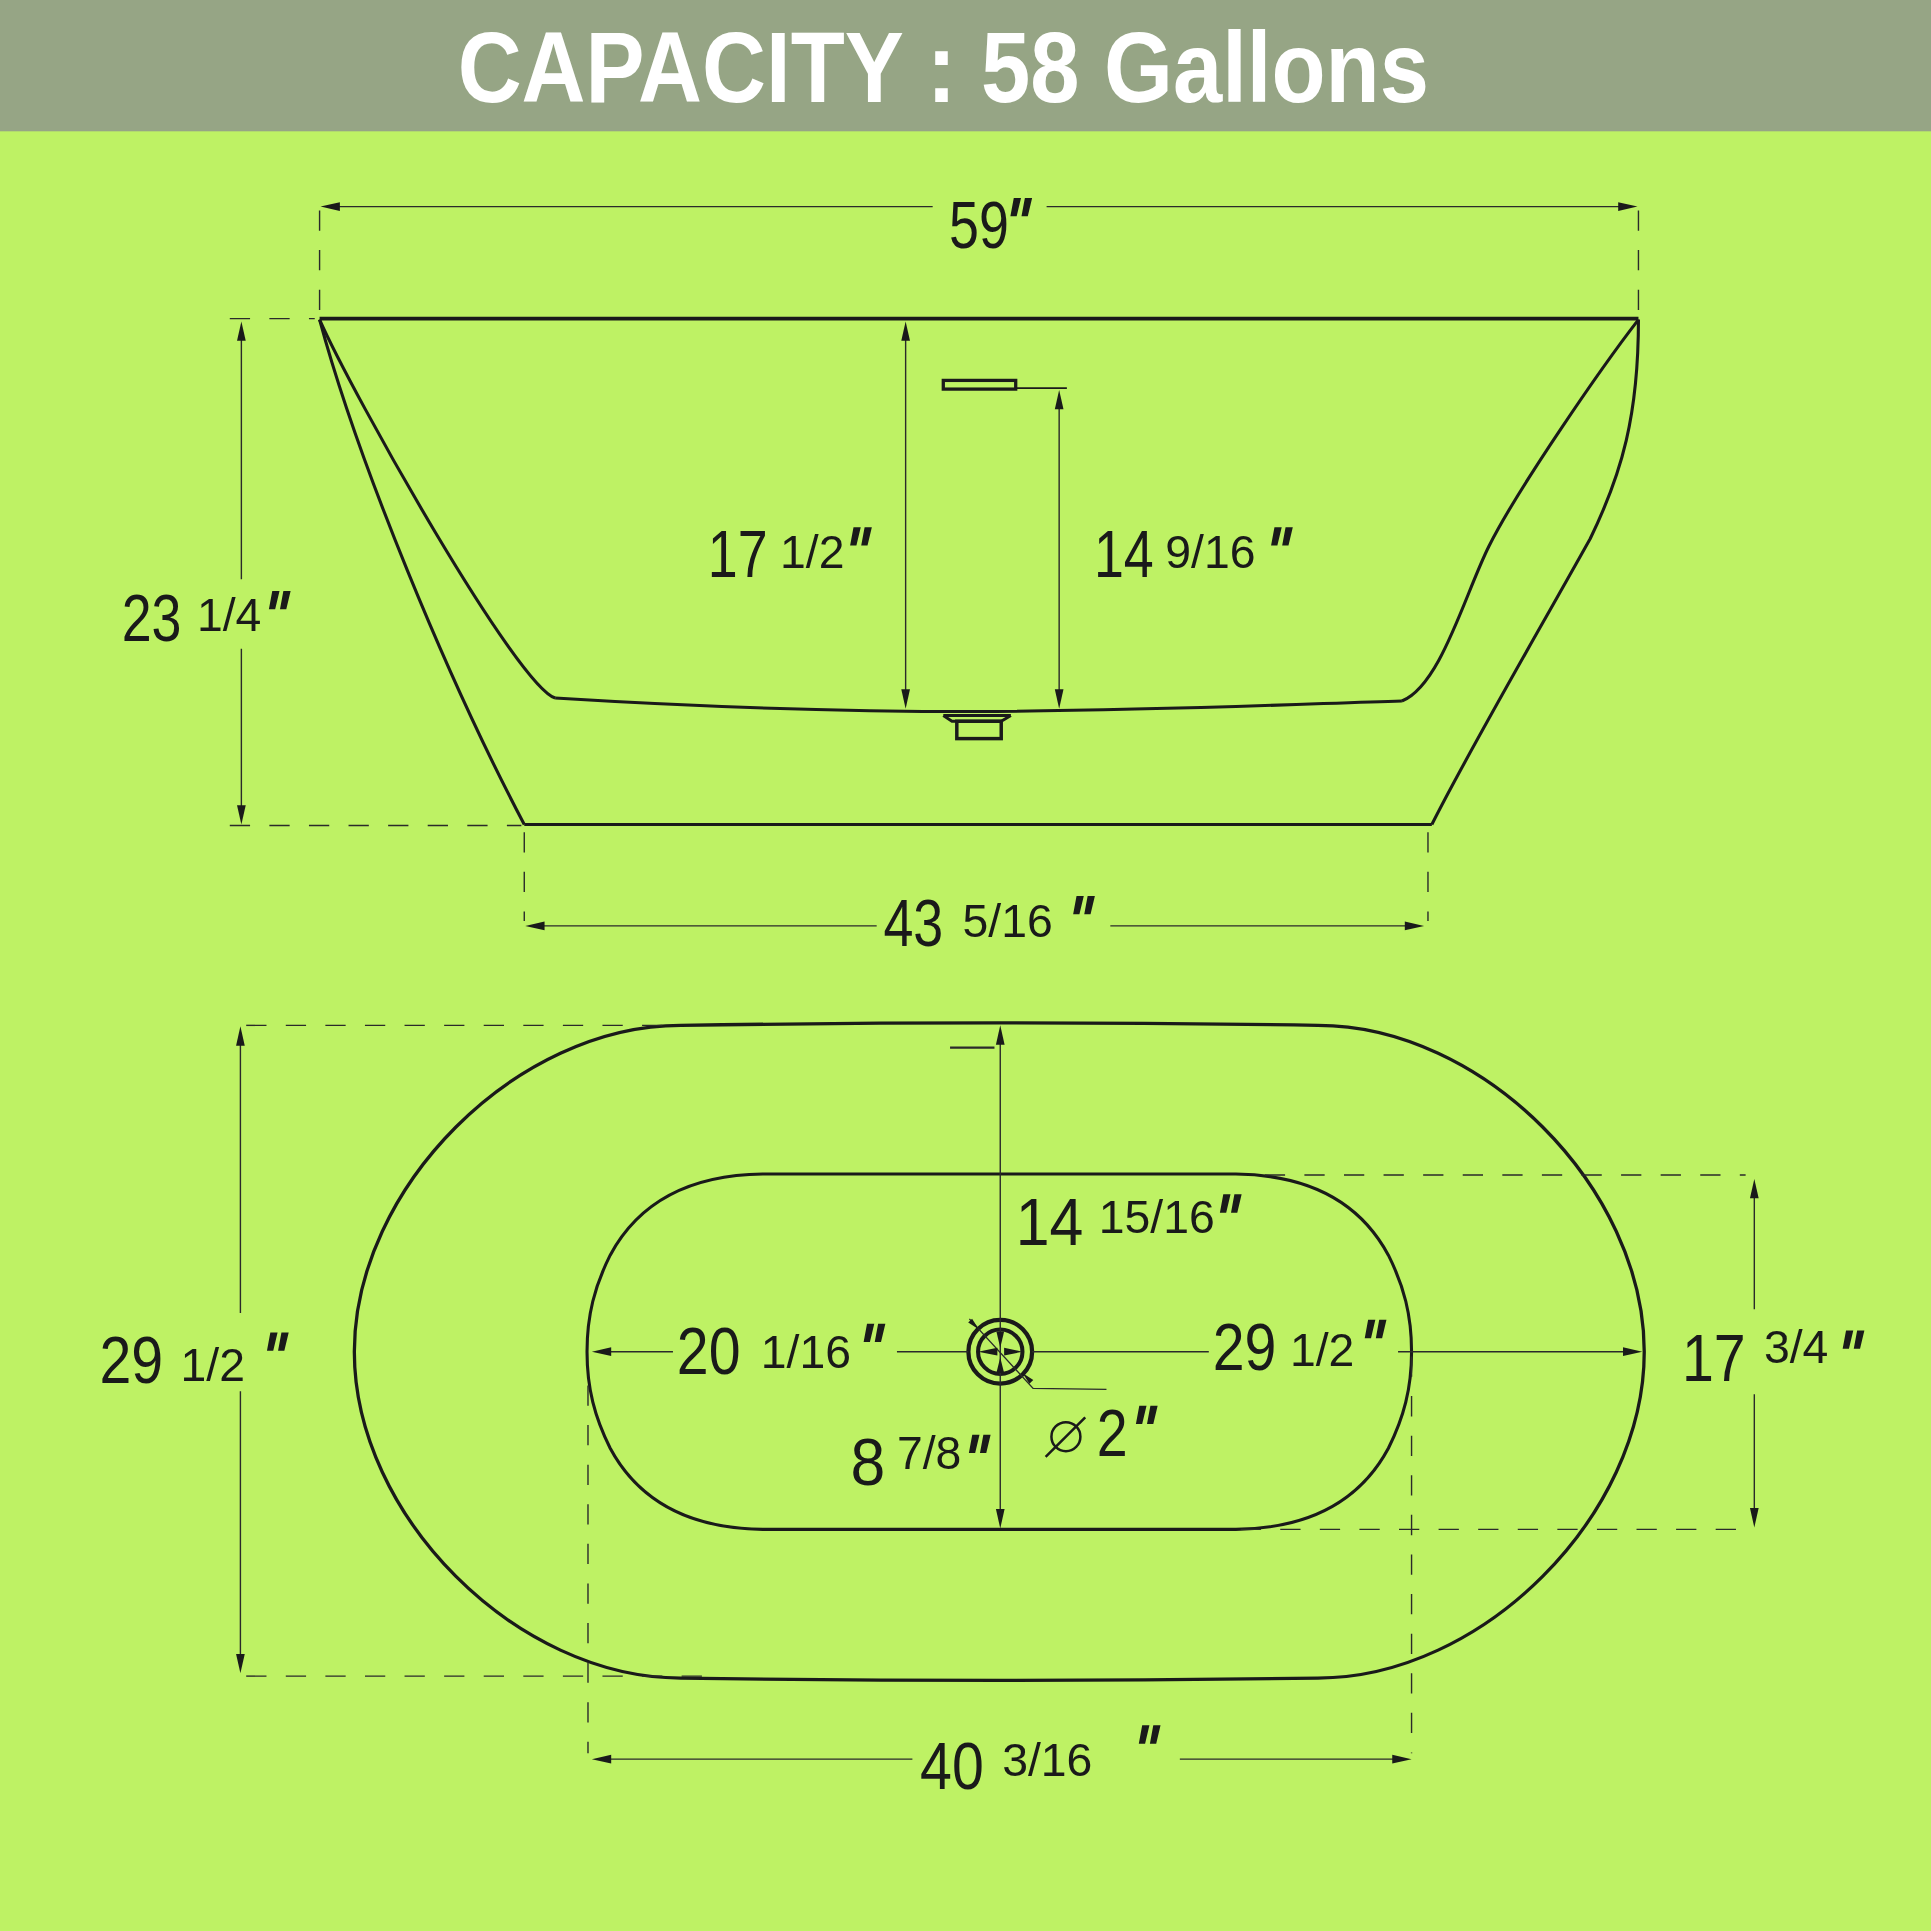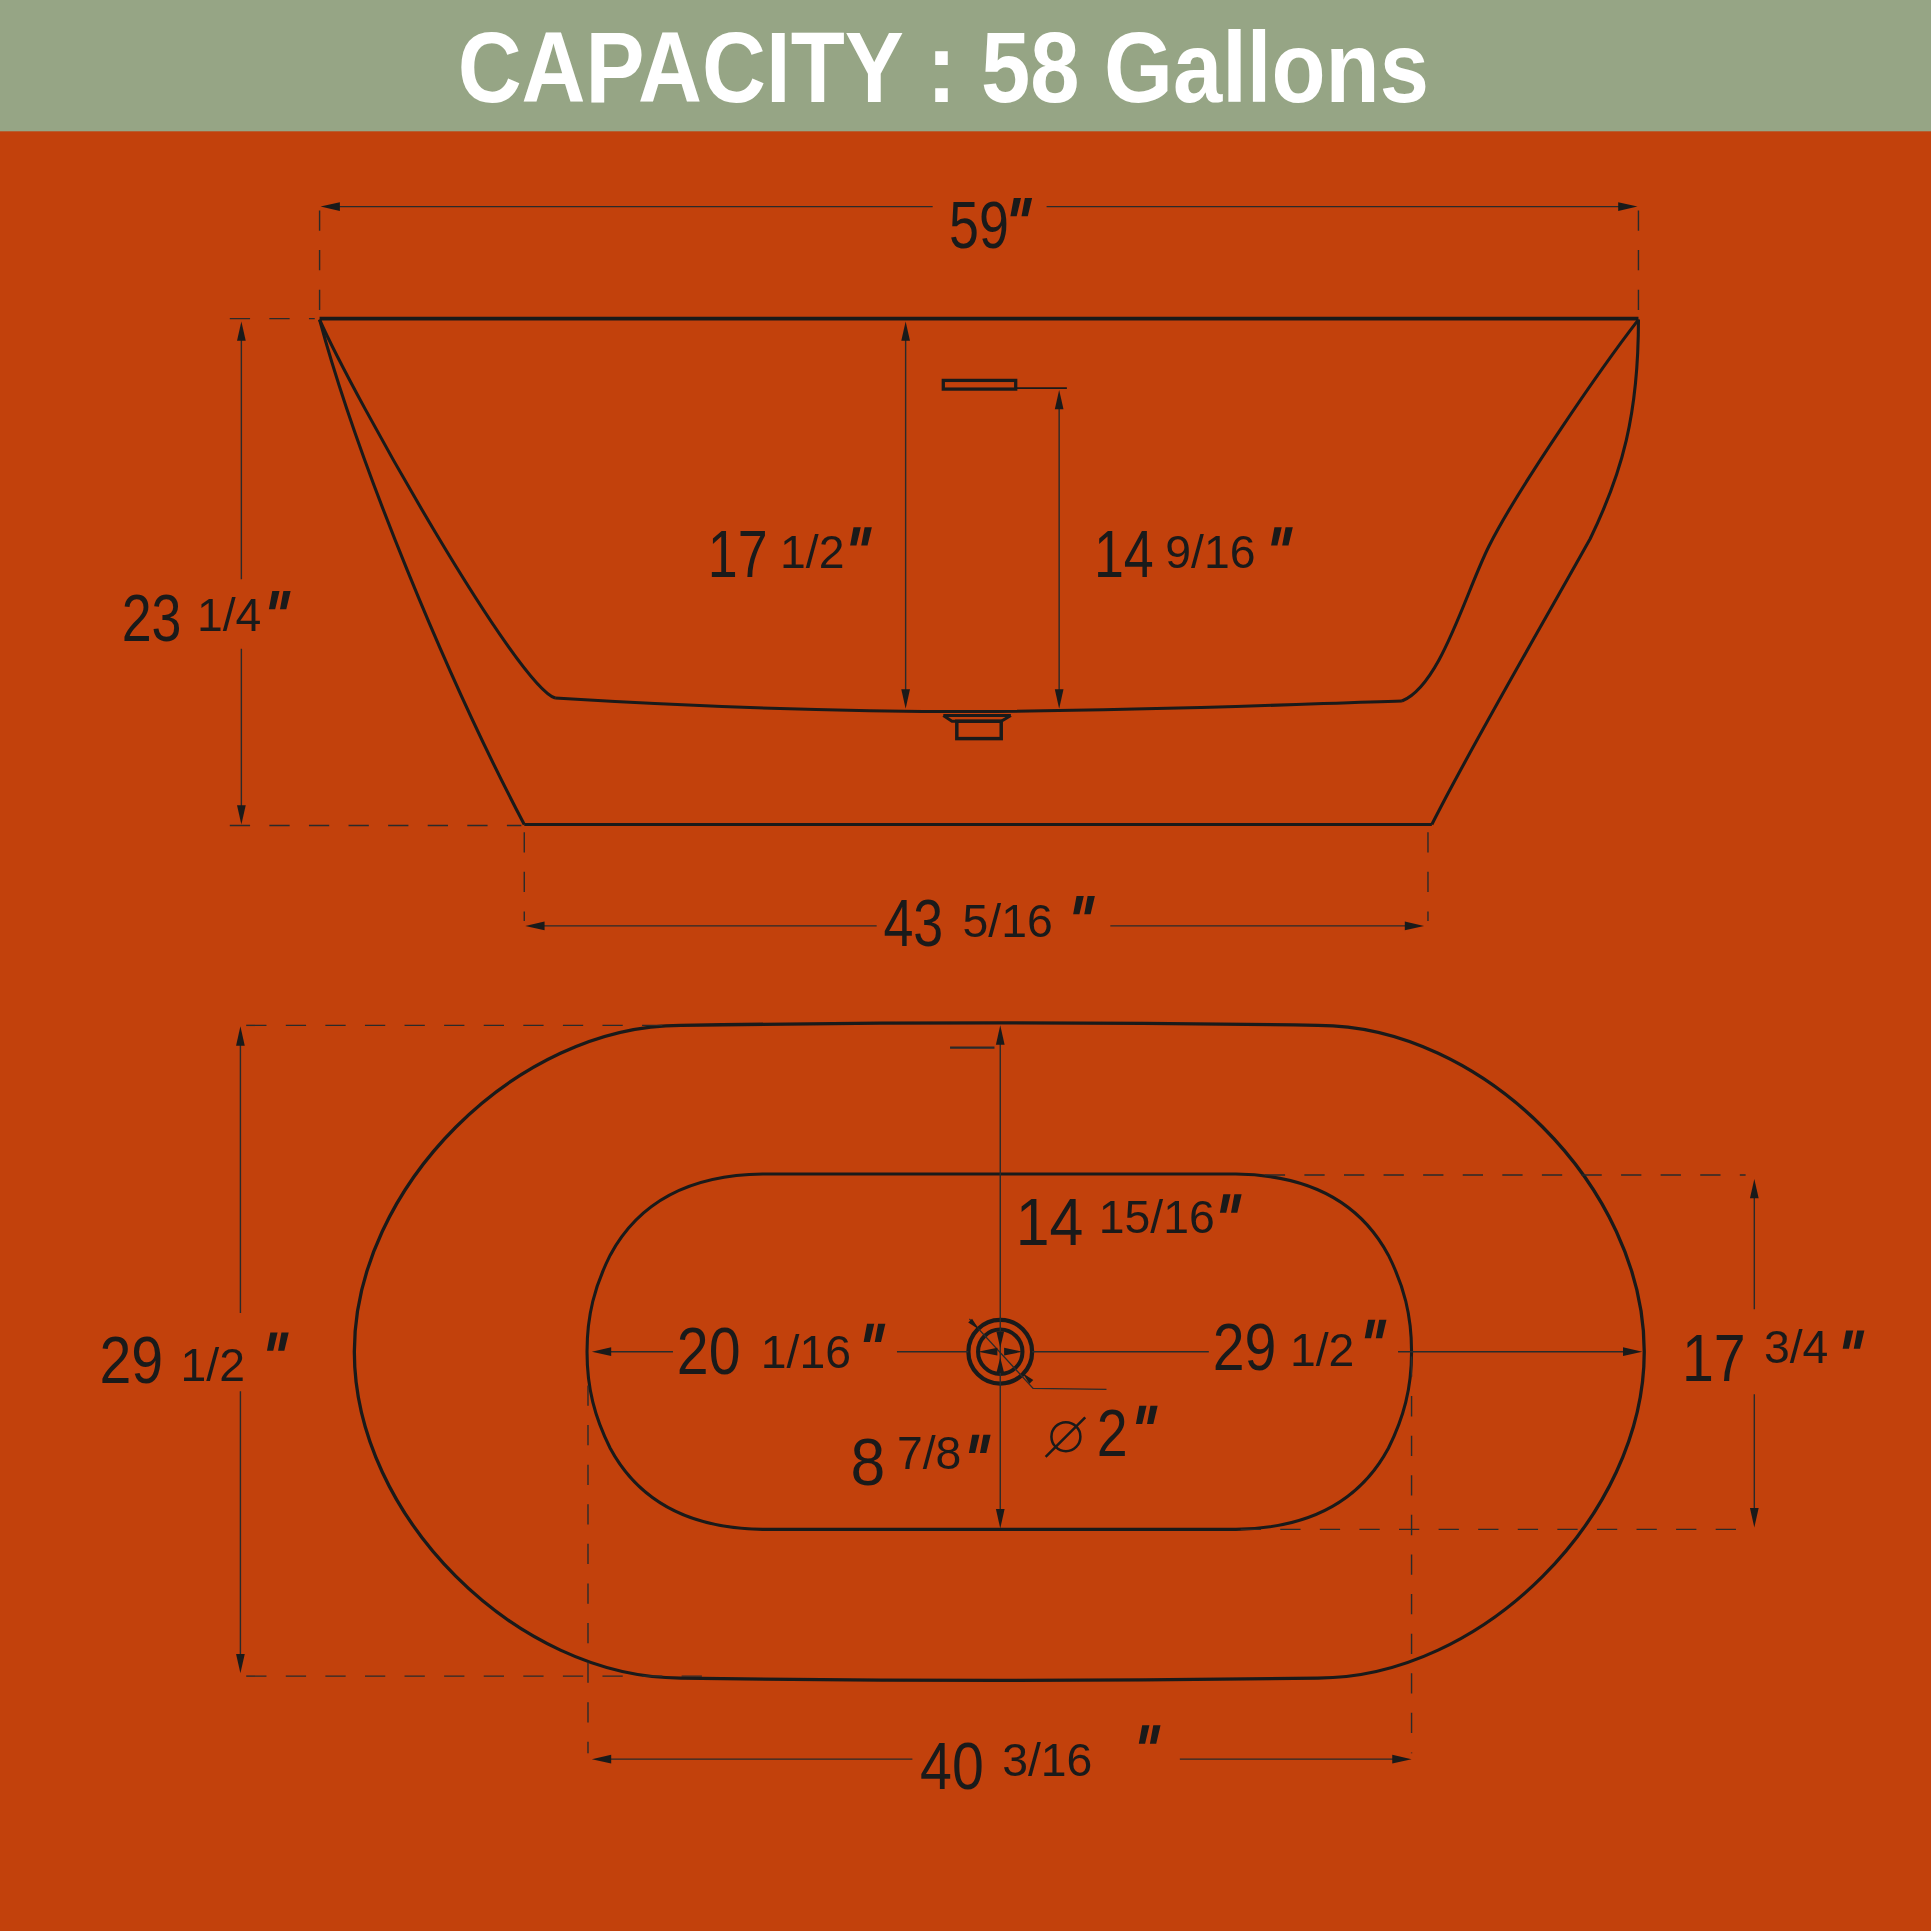--- a/index.html
+++ b/index.html
@@ -1,16 +1,16 @@
 <!DOCTYPE html>
 <html><head>
 <meta charset="utf-8">
 <style>
   html,body{margin:0;padding:0;background:#ffffff;}
-  .page{position:relative;width:1931px;height:1931px;background:#c2410c;overflow:hidden;
+  .page{position:relative;width:1931px;height:1931px;background:#bef264;overflow:hidden;
         font-family:"Liberation Sans", sans-serif;}
   svg{position:absolute;left:0;top:0;}
   text{font-family:"Liberation Sans", sans-serif;fill:#1a1a1a;}
   .num{font-size:70px;}
   .frac{font-size:48px;}
 </style>
 </head>
 <body>
 <div class="page">
 <svg width="1931" height="1931" viewBox="0 0 2000 2000">

